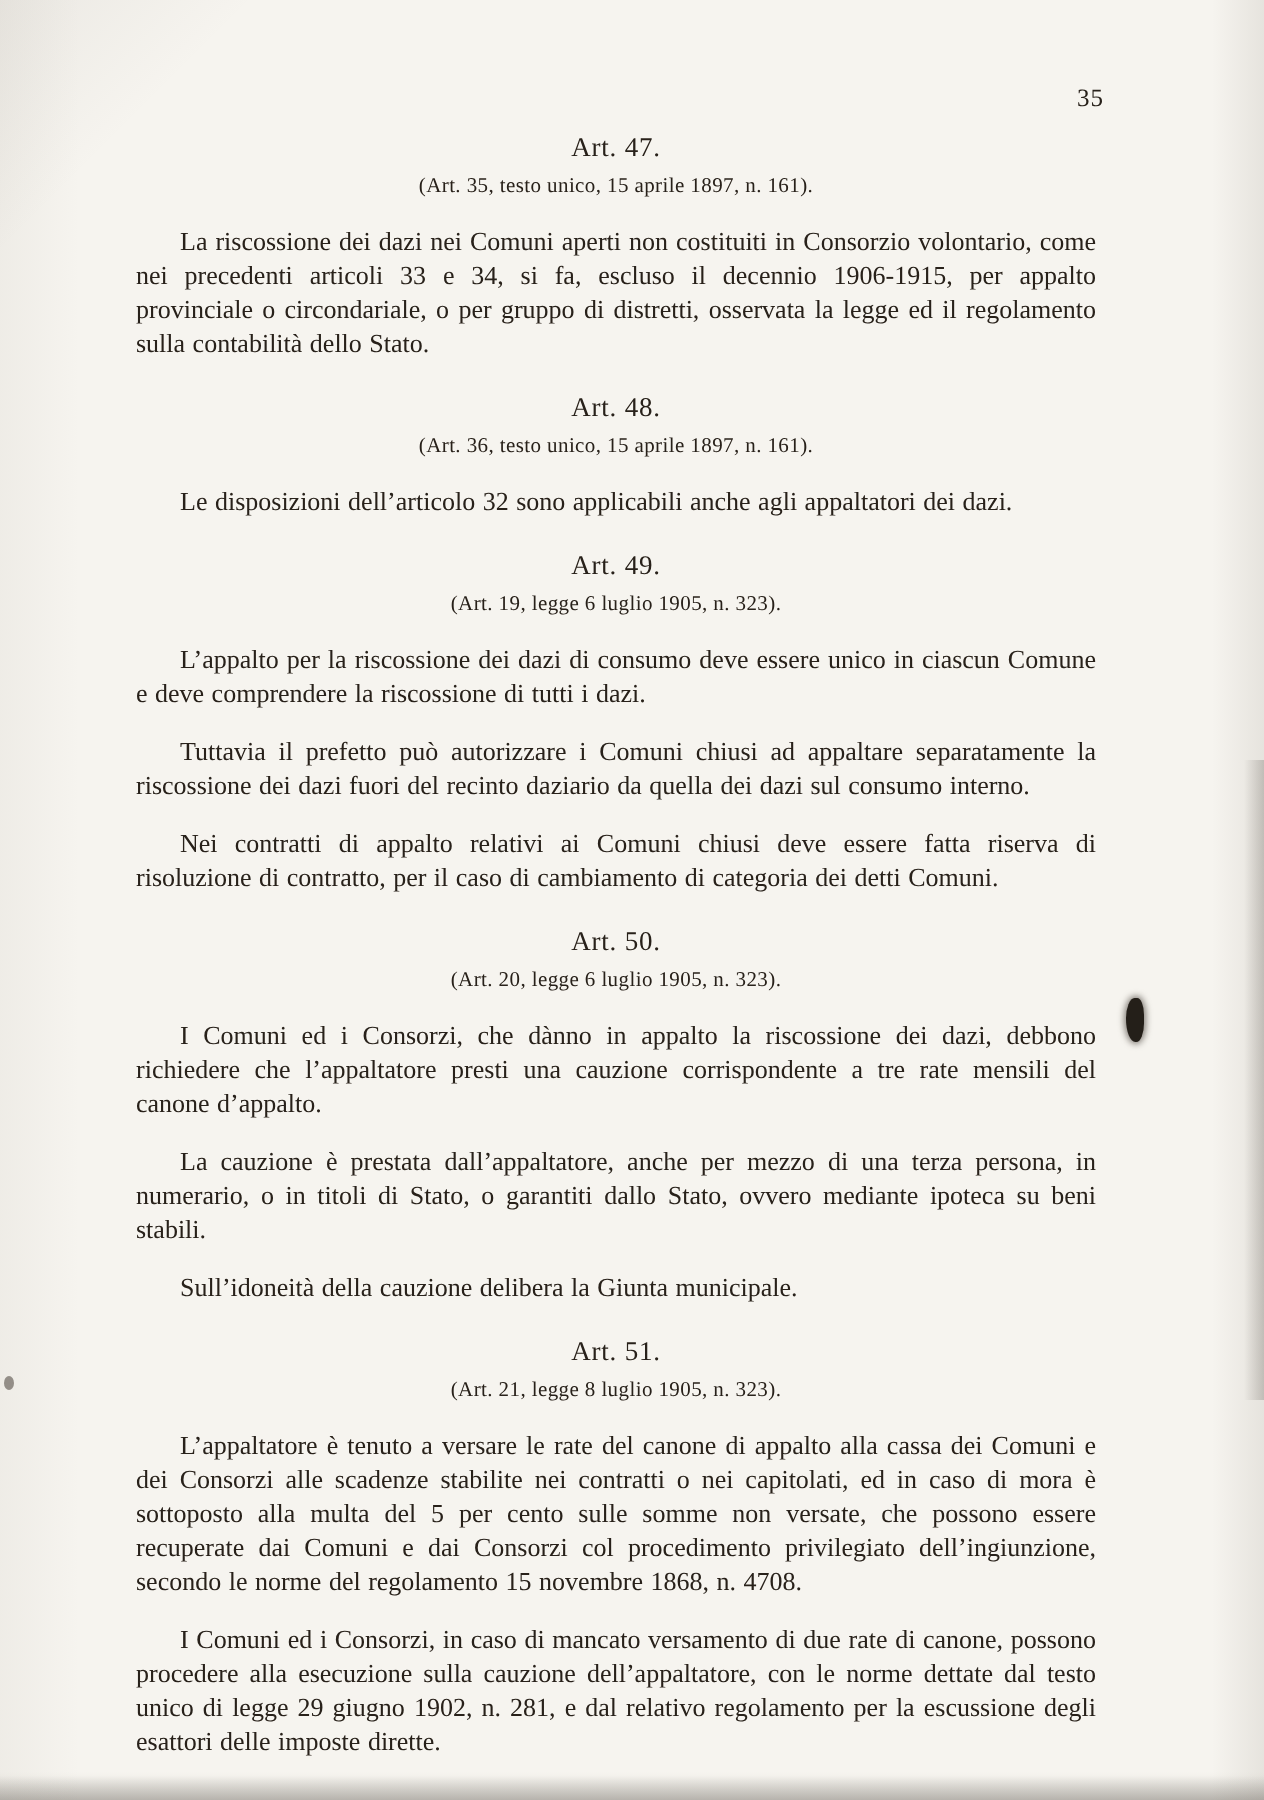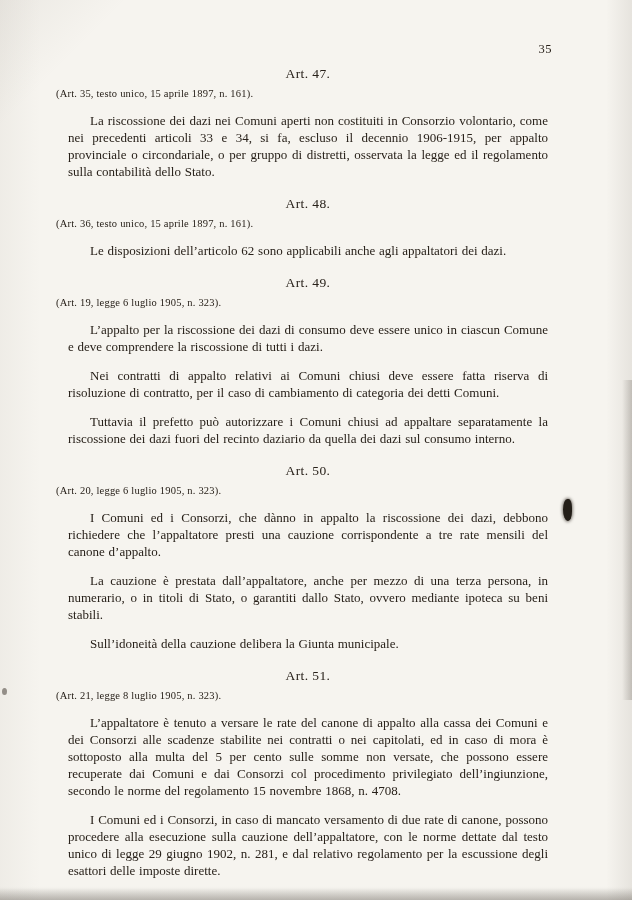--- a/index.html
+++ b/index.html
@@ -35,20 +35,21 @@
   .art-heading {
     margin: 16px 0 5px 0;
     text-align: center;
     font-size: 13.5px;
     font-weight: normal;
     letter-spacing: 0.4px;
     line-height: 16px;
   }
   .art-ref {
     margin: 0 0 8px 0;
+    text-align: center;
     font-size: 10.5px;
     line-height: 13px;
     letter-spacing: 0.2px;
   }
   .para {
     margin: 12px;
     font-size: 13px;
     line-height: 17px;
     text-align: justify;
     text-indent: 22px;
@@ -94,29 +95,29 @@
 
     <section class="article">
       <h2 class="art-heading">Art. 47.</h2>
       <div class="art-ref">(Art. 35, testo unico, 15 aprile 1897, n. 161).</div>
       <p class="para">La riscossione dei dazi nei Comuni aperti non costituiti in Consorzio volontario, come nei precedenti articoli 33 e 34, si fa, escluso il decennio 1906-1915, per appalto provinciale o circondariale, o per gruppo di distretti, osservata la legge ed il regolamento sulla contabilità dello Stato.</p>
     </section>
 
     <section class="article">
       <h2 class="art-heading">Art. 48.</h2>
       <div class="art-ref">(Art. 36, testo unico, 15 aprile 1897, n. 161).</div>
-      <p class="para">Le disposizioni dell’articolo 62 sono applicabili anche agli appaltatori dei dazi.</p>
+      <p class="para">Le disposizioni dell’articolo 32 sono applicabili anche agli appaltatori dei dazi.</p>
     </section>
 
     <section class="article">
       <h2 class="art-heading">Art. 49.</h2>
       <div class="art-ref">(Art. 19, legge 6 luglio 1905, n. 323).</div>
       <p class="para">L’appalto per la riscossione dei dazi di consumo deve essere unico in ciascun Comune e deve comprendere la riscossione di tutti i dazi.</p>
+      <p class="para">Tuttavia il prefetto può autorizzare i Comuni chiusi ad appaltare separatamente la riscossione dei dazi fuori del recinto daziario da quella dei dazi sul consumo interno.</p>
       <p class="para">Nei contratti di appalto relativi ai Comuni chiusi deve essere fatta riserva di risoluzione di contratto, per il caso di cambiamento di categoria dei detti Comuni.</p>
-      <p class="para">Tuttavia il prefetto può autorizzare i Comuni chiusi ad appaltare separatamente la riscossione dei dazi fuori del recinto daziario da quella dei dazi sul consumo interno.</p>
     </section>
 
     <section class="article">
       <h2 class="art-heading">Art. 50.</h2>
       <div class="art-ref">(Art. 20, legge 6 luglio 1905, n. 323).</div>
       <p class="para">I Comuni ed i Consorzi, che dànno in appalto la riscossione dei dazi, debbono richiedere che l’appaltatore presti una cauzione corrispondente a tre rate mensili del canone d’appalto.</p>
       <p class="para">La cauzione è prestata dall’appaltatore, anche per mezzo di una terza persona, in numerario, o in titoli di Stato, o garantiti dallo Stato, ovvero mediante ipoteca su beni stabili.</p>
       <p class="para">Sull’idoneità della cauzione delibera la Giunta municipale.</p>
     </section>
 

